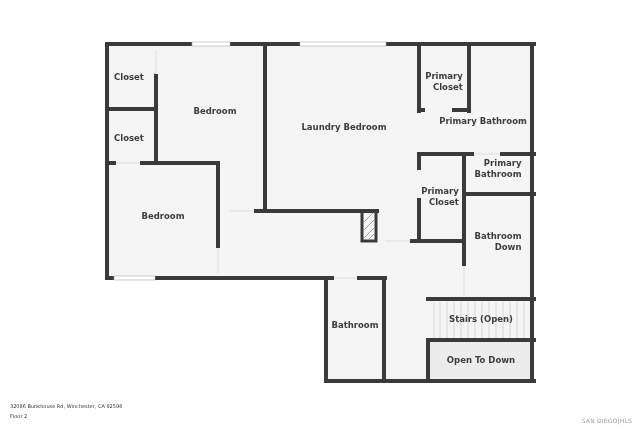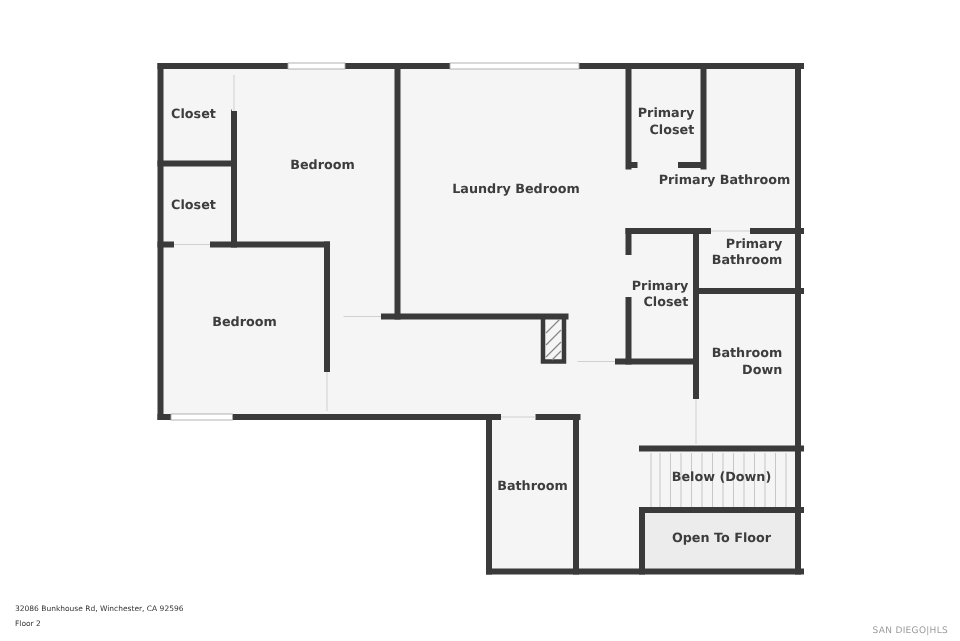--- a/index.html
+++ b/index.html
@@ -143,18 +143,18 @@
 </div>
 <div class="label" style="left:440px; top:197px;">
   <span>Primary</span><br>
   <span>Closet</span>
 </div>
 <div class="label" style="left:498px; top:242px;">
   <span>Bathroom</span><br>
   <span>Down</span>
 </div>
 <div class="label" style="left:355px; top:325px;">Bathroom</div>
-<div class="label" style="left:481px; top:319px;">Below (Down)</div>
-<div class="label" style="left:481px; top:360px;">Open To Floor</div>
+<div class="label" style="left:481px; top:319px;">Stairs (Open)</div>
+<div class="label" style="left:481px; top:360px;">Open To Down</div>
 
 <div class="footer-addr">32086 Bunkhouse Rd, Winchester, CA 92596</div>
 <div class="footer-floor">Floor 2</div>
 <div class="footer-brand">SAN DIEGO|HLS</div>
 
 </body></html>

